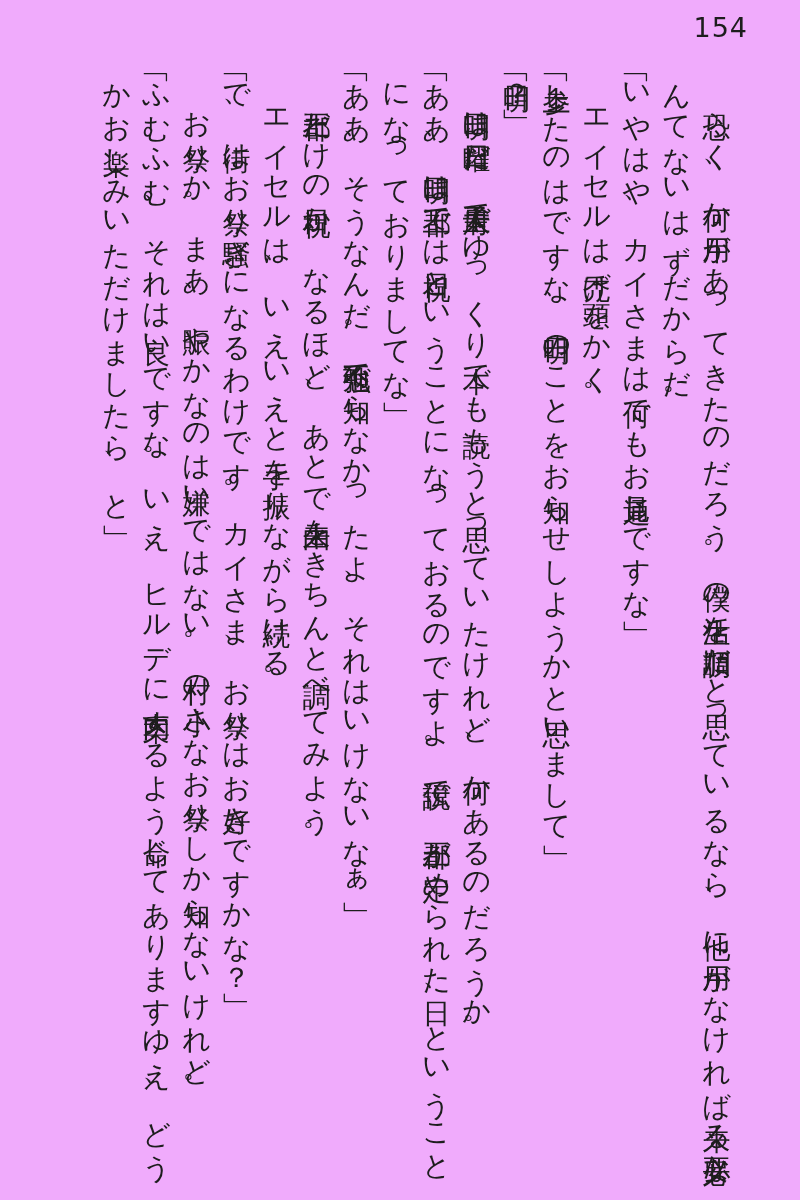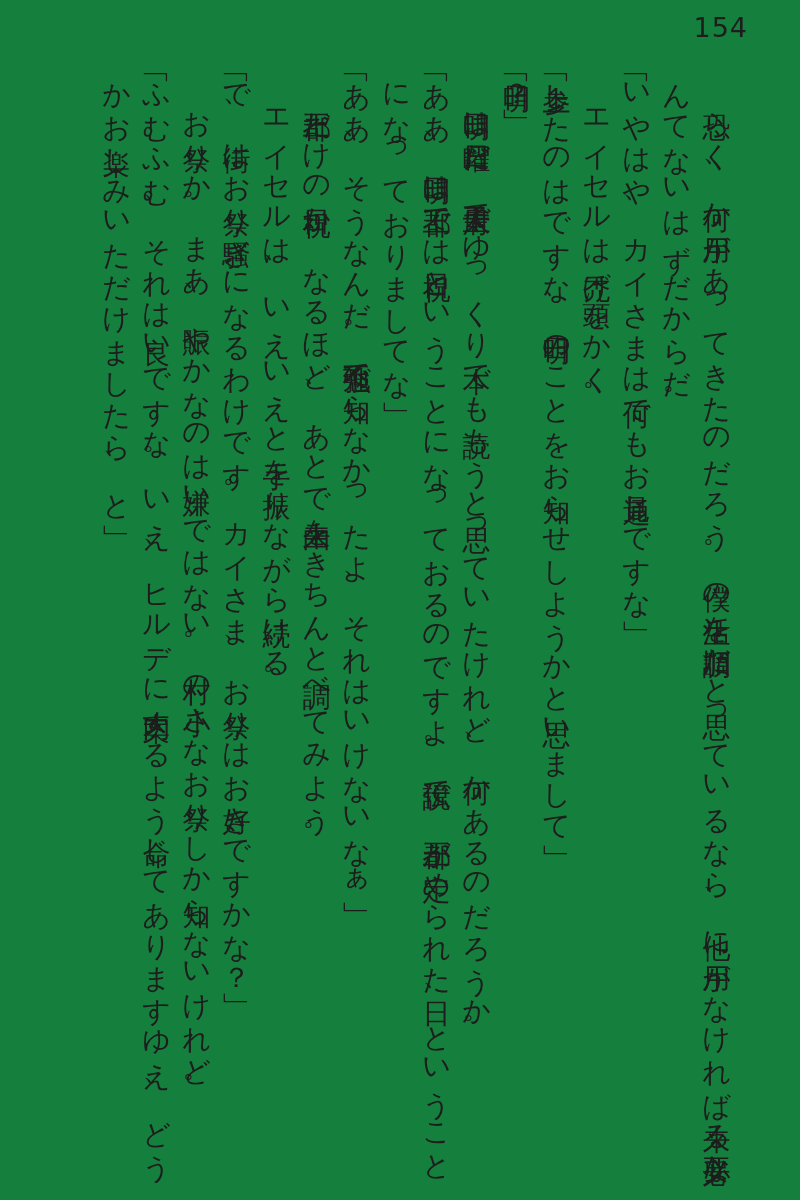--- a/index.html
+++ b/index.html
@@ -46,21 +46,21 @@
     padding: 0;
     text-indent: 0;
   }
   .text-area p.indent {
     text-indent: 1em;
   }
 </style>
 </head>
 <body>
 
-<div class="page" style="background: #15803d; color: rgb(29, 29, 29);">
+<div class="page" style="background: #f0abfc; color: rgb(29, 29, 29);">
   <div class="page-number">154</div>
   <div class="text-area" id="text-area">
       <p class="indent">恐らく、何か用があってきたのだろう。僕の生活を順調だと思っているなら、他に用がなければ来る必要なんてないはずだからだ。</p>
       <p>「いやはや、カイさまは何でもお見通しですな」</p>
       <p class="indent">エイセルは禿げ頭をかく。</p>
       <p>「参上したのはですな、明日のことをお知らせしようかと思いまして」</p>
       <p>「明日？」</p>
       <p class="indent">明日は日曜日だ。皇太子府でゆっくり本でも読もうと思っていたけれど、何かあるのだろうか。</p>
       <p>「ああ、明日は王都では祝日ということになっておるのですよ。伝説で、王都が定められた日、ということになっておりましてな」</p>
       <p>「ああ、そうなんだ。不勉強で知らなかったよ、それはいけないなぁ」</p>

